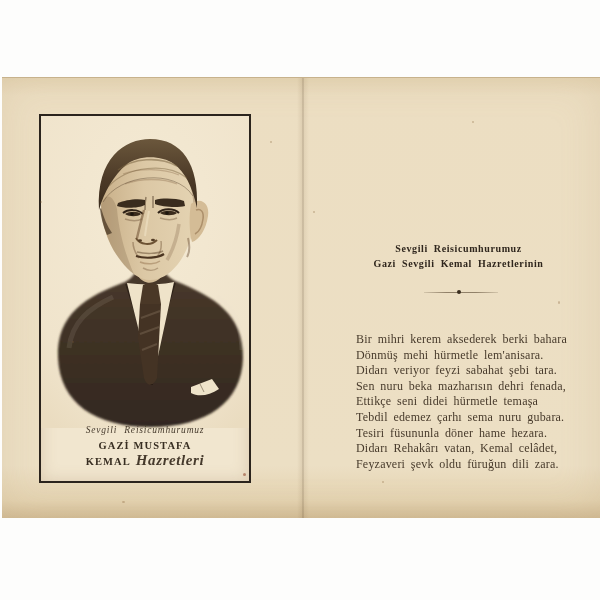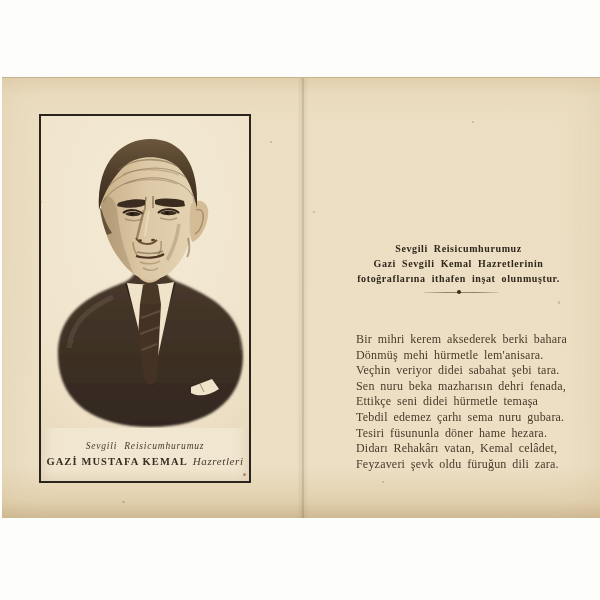--- a/index.html
+++ b/index.html
@@ -34,21 +34,21 @@
     color:#463a2c;
   }
   .caption .c1{
     font-style:italic;font-size:9.5px;line-height:15px;
     letter-spacing:.8px;word-spacing:4px;
   }
   .caption .c2{font-size:10px;line-height:15px;letter-spacing:.6px;}
   .caption .c2 .caps{
     font-weight:700;letter-spacing:1.1px;font-size:10.5px;color:#372d21;
   }
-  .caption .c2 .suffix{font-style:italic;font-size:11px;margin-left:5px;}
+  .caption .c2 .suffix{font-style:italic;font-size:15px;margin-left:5px;font-weight:bold;}
   
   .dedication{
     position:absolute;left:20px;right:6px;top:163px;text-align:center;
     font-weight:700;font-size:10px;line-height:15px;
     letter-spacing:.6px;word-spacing:3px;color:#2f261d;
   }
   .divider{
     position:absolute;left:121px;top:213px;width:74px;height:3px;
   }
   .divider .rule{
@@ -195,32 +195,31 @@
           <span class="caps">GAZİ MUSTAFA KEMAL</span><span class="suffix">Hazretleri</span>
         </div>
       </div>
     </div>
   </div>
 
   <div class="page right">
     <div class="dedication">
       <div>Sevgili Reisicumhurumuz</div>
       <div>Gazi Sevgili Kemal Hazretlerinin</div>
-      <div>fotoğraflarına ithafen inşat olunmuştur.</div>
     </div>
 
     <div class="divider">
       <span class="rule"></span>
       <span class="dot"></span>
     </div>
 
     <div class="poem">
       <div class="poem-line">Bir mihri kerem aksederek berki bahara</div>
       <div class="poem-line">Dönmüş mehi hürmetle lem'anisara.</div>
-      <div class="poem-line">Veçhin veriyor didei sabahat şebi tara.</div>
+      <div class="poem-line">Didarı veriyor feyzi sabahat şebi tara.</div>
       <div class="poem-line">Sen nuru beka mazharısın dehri fenada,</div>
       <div class="poem-line">Ettikçe seni didei hürmetle temaşa</div>
       <div class="poem-line">Tebdil edemez çarhı sema nuru gubara.</div>
       <div class="poem-line">Tesiri füsununla döner hame hezara.</div>
       <div class="poem-line">Didarı Rehakârı vatan, Kemal celâdet,</div>
       <div class="poem-line">Feyzaveri şevk oldu füruğun dili zara.</div>
     </div>
   </div>
 
   <div class="fold"></div>

